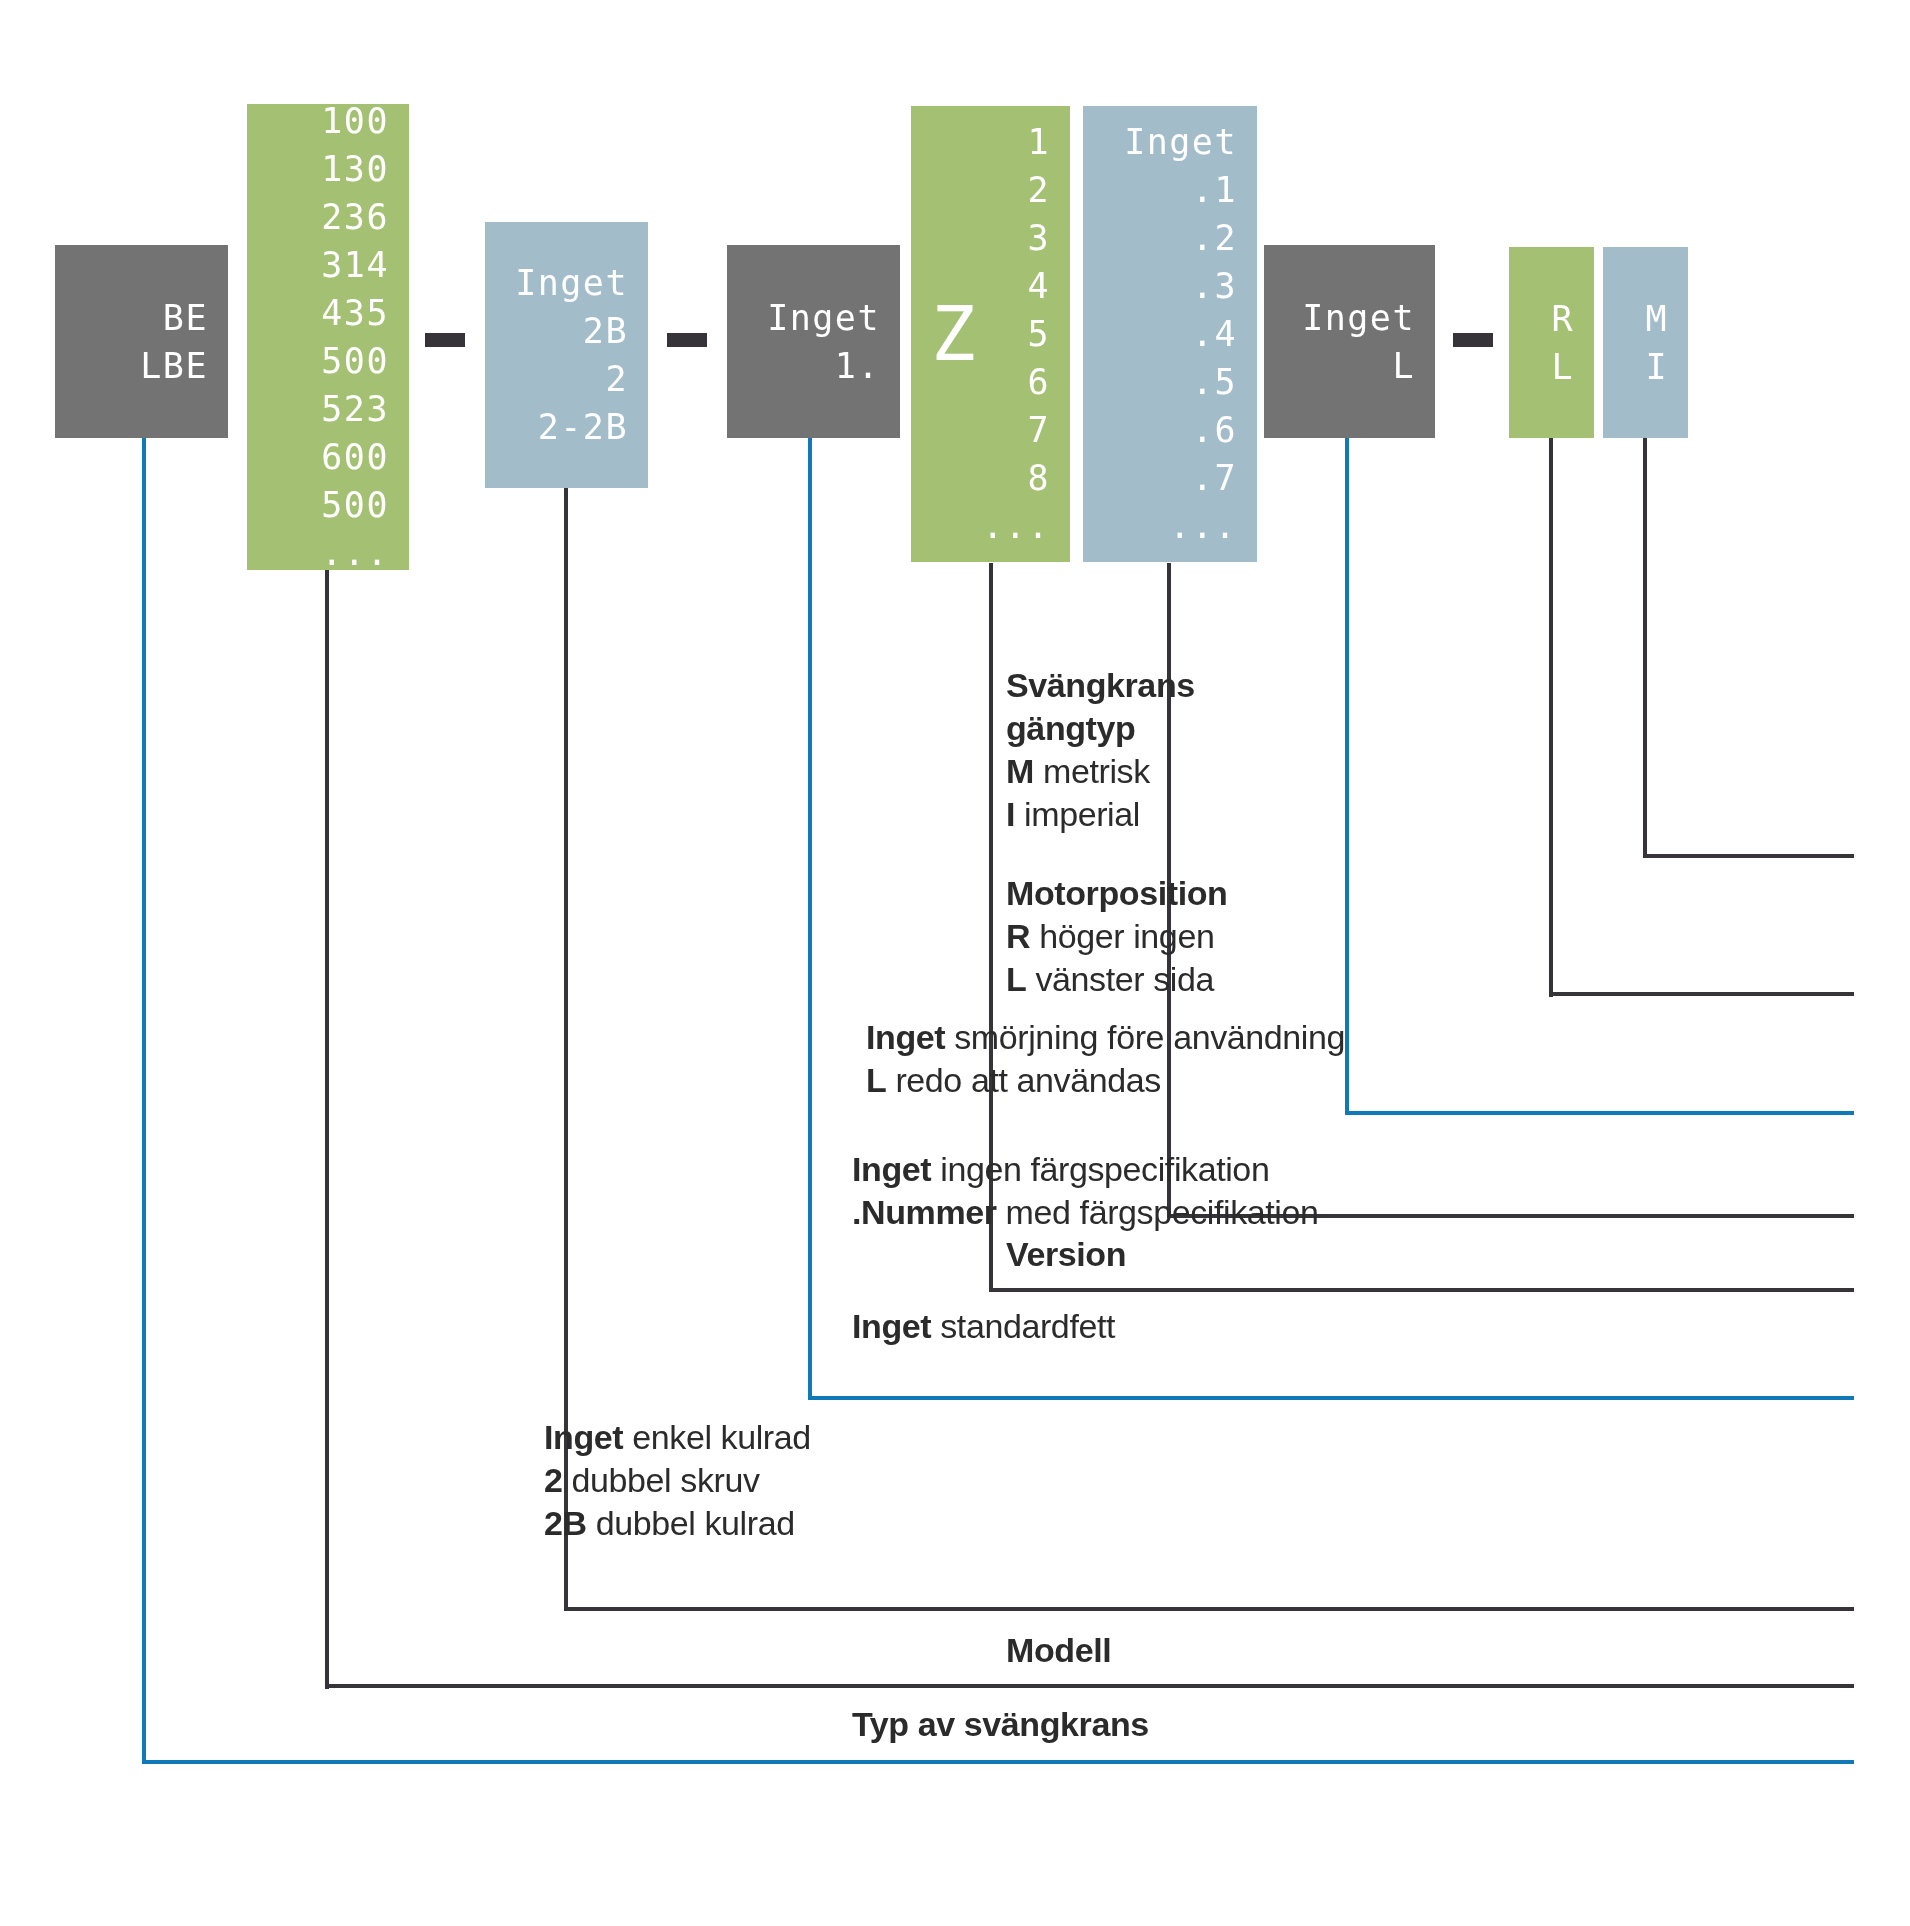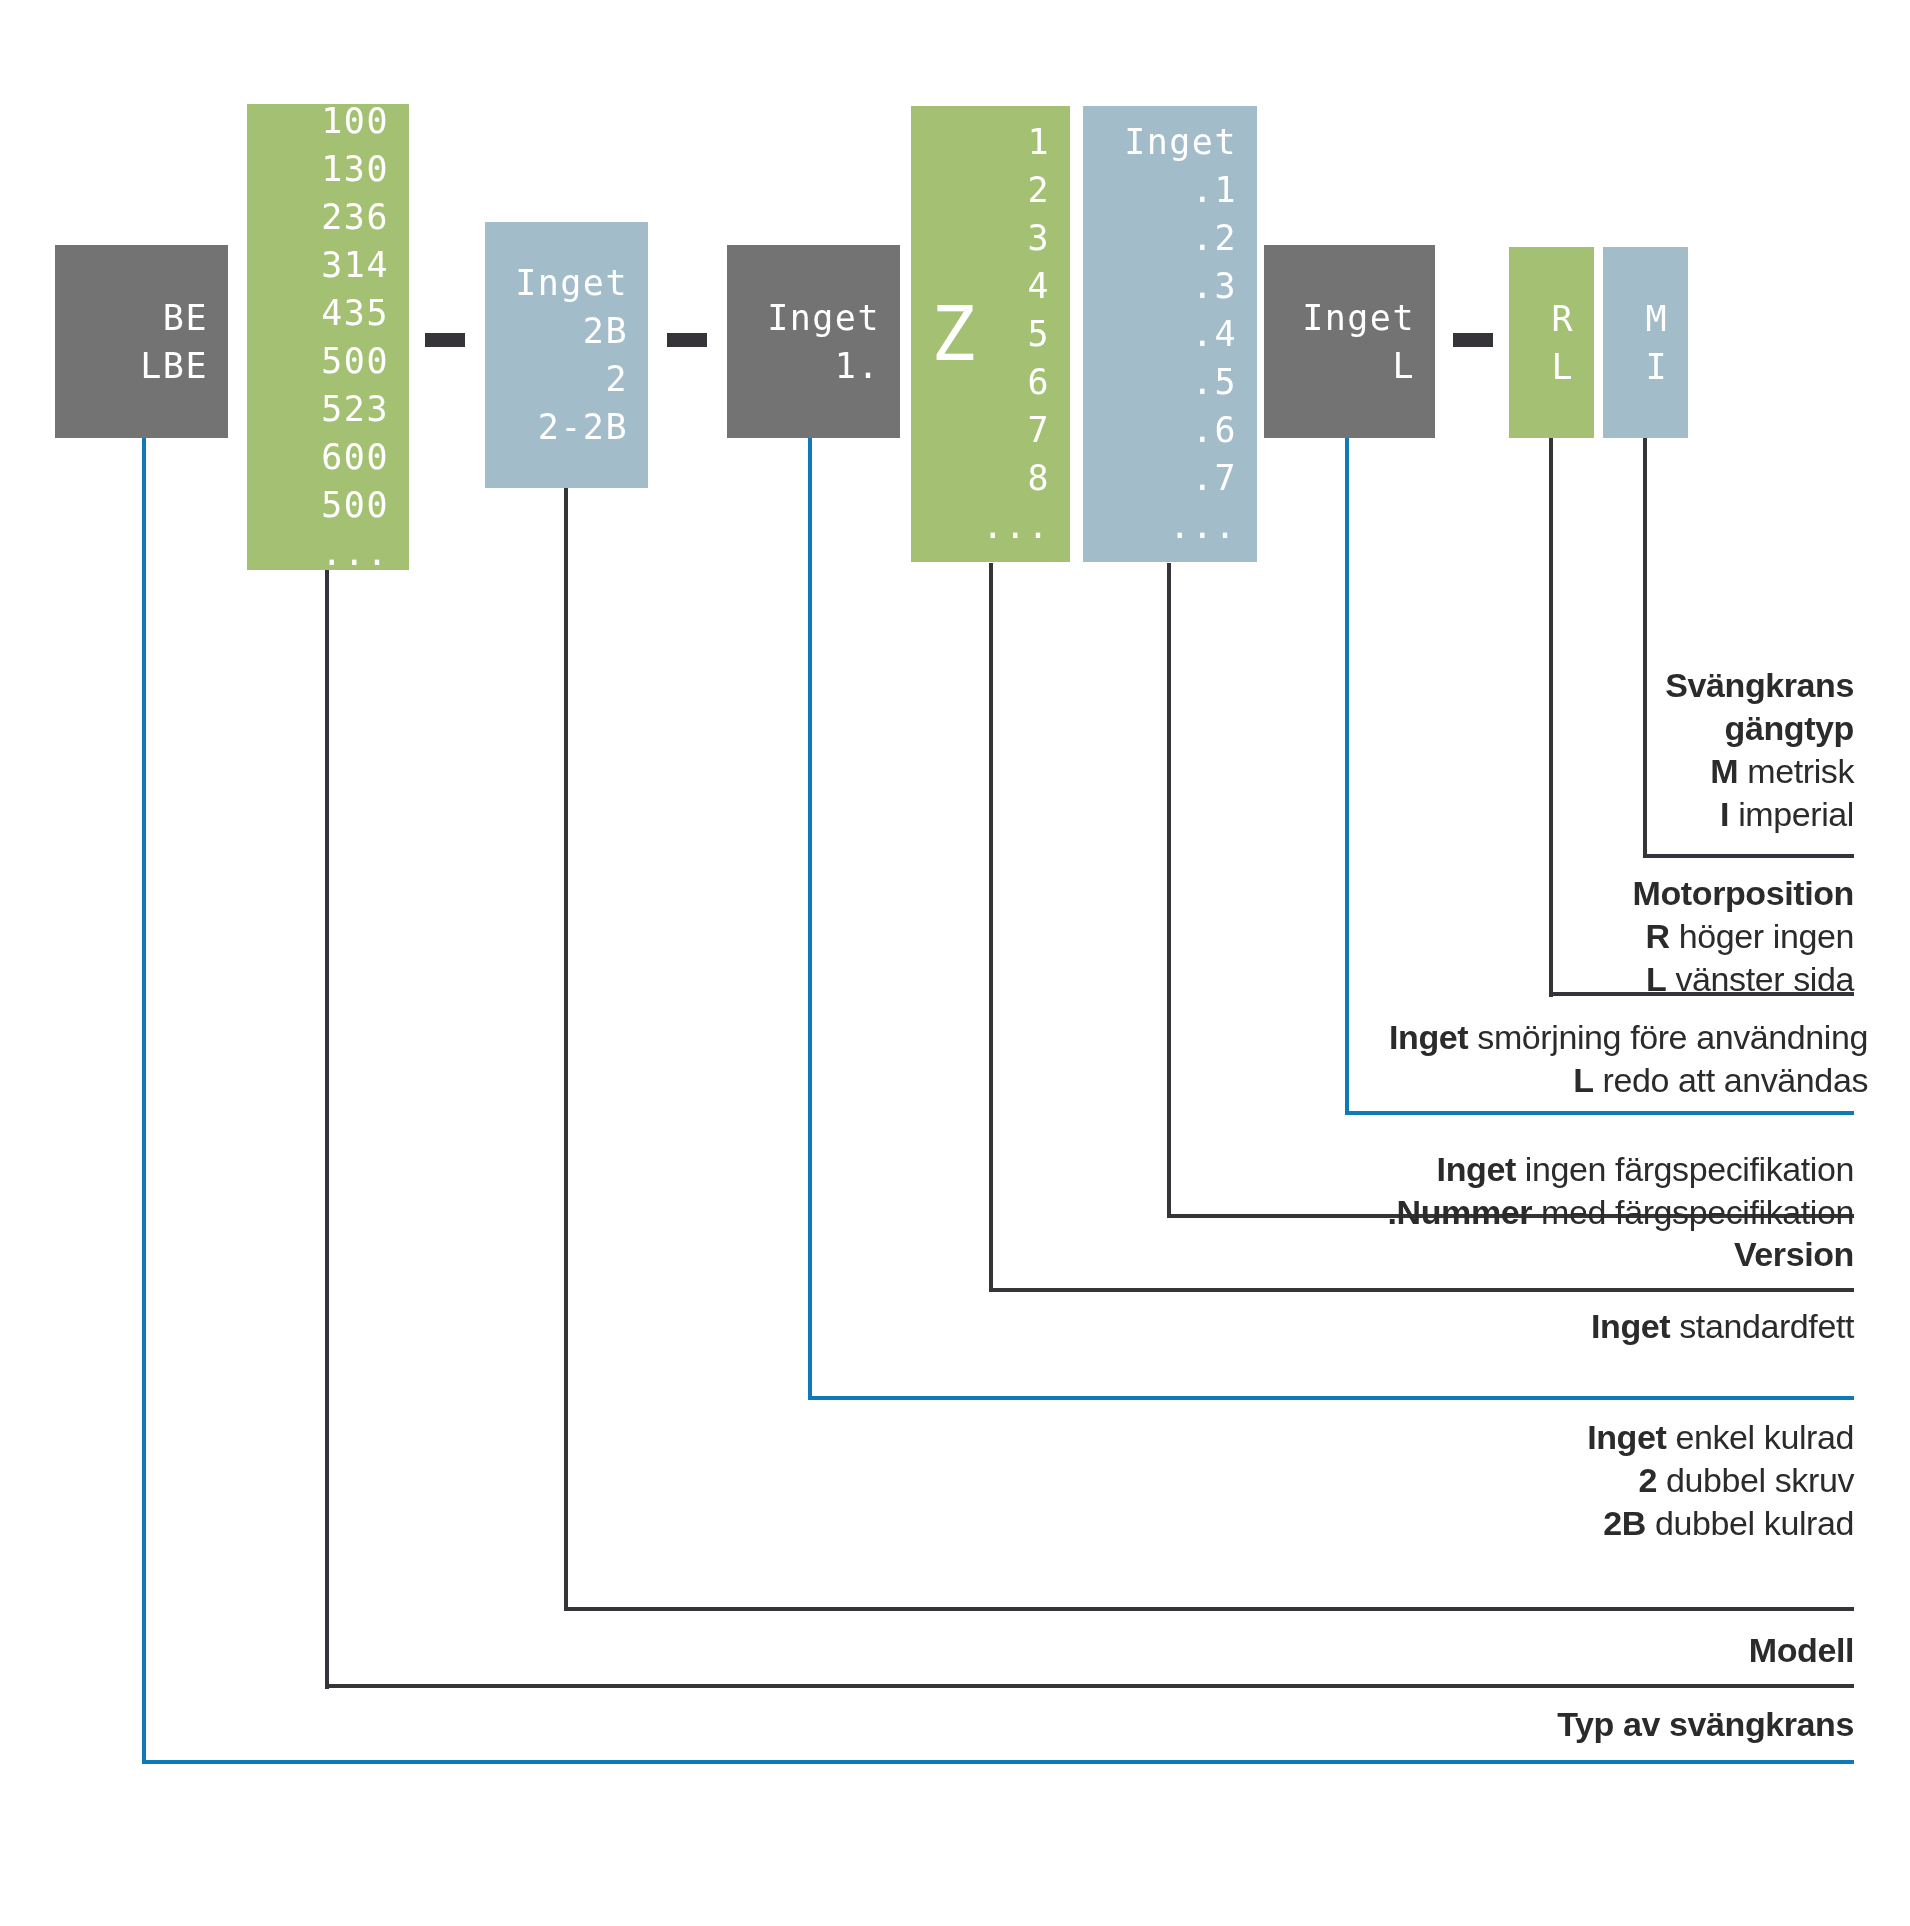--- a/index.html
+++ b/index.html
@@ -61,21 +61,20 @@
 
   
   .ln { position: absolute; background: #363439; }
   .ln.v { width: 3.9px; }
   .ln.h { height: 3.9px; }
   .ln.accent { background: #1079b8; }
 
   
   .legend-block {
     position: absolute;
-    text-align: right;
     color: #2b2b2b;
     font-family: "Liberation Sans", sans-serif;
     font-size: 34px;
     line-height: 43px;
     letter-spacing: -0.4px;
   }
   .legend-block .row { display: block; white-space: nowrap; }
   .legend-block .k { font-weight: bold; }
   .legend-block .head { font-weight: bold; }
 </style>

